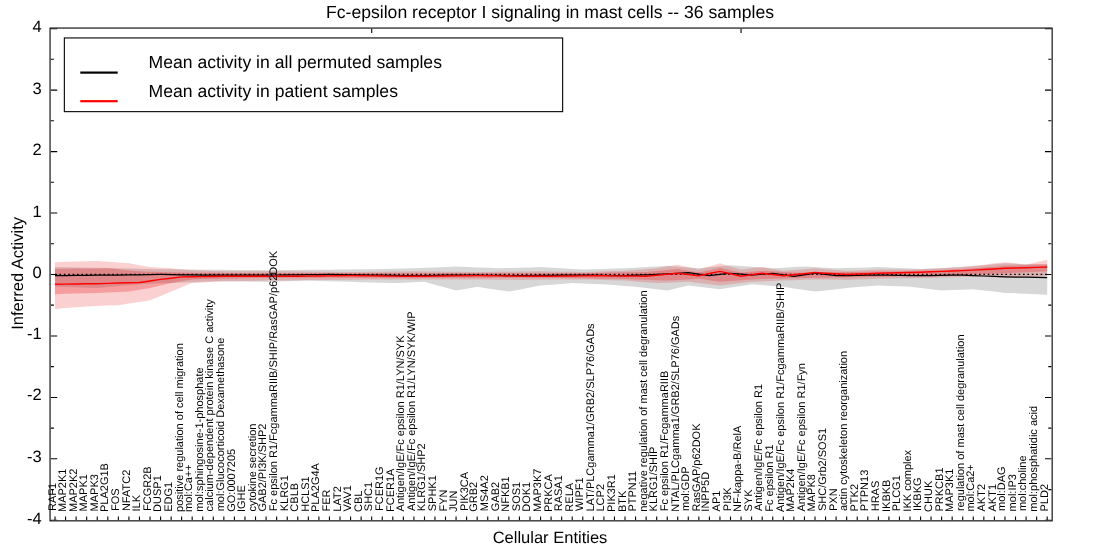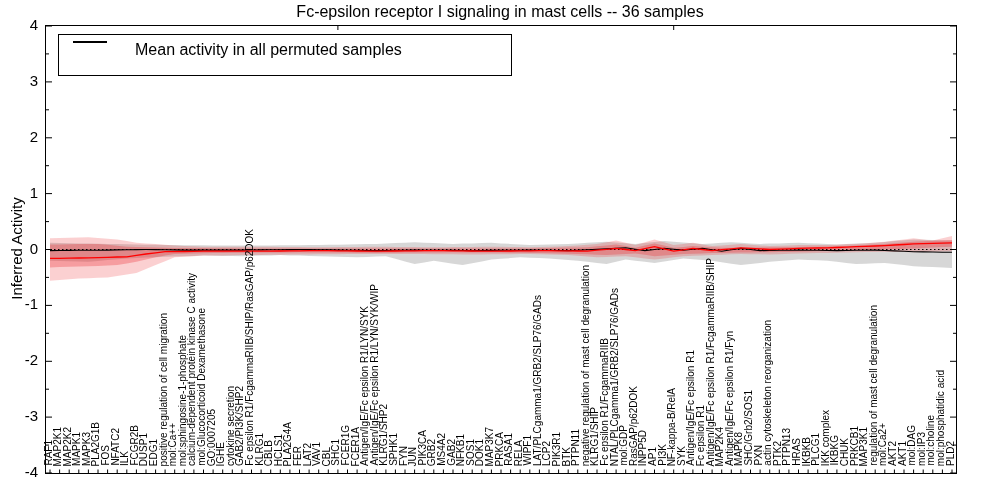--- a/index.html
+++ b/index.html
@@ -12,30 +12,31 @@
   #x-axis-label{position:absolute;left:45px;top:481px;width:910px;text-align:center;font-size:15px;}
   #plot-area{position:absolute;left:45px;top:25px;width:910px;height:447px;
              border:1px solid #000;box-sizing:content-box;}
   #chart-svg{position:absolute;left:0;top:0;}
   .ytick-label{position:absolute;width:36px;text-align:right;font-size:15px;line-height:16px;}
   .xtick-label{position:absolute;}
   .xtick-label span{display:inline-block;writing-mode:vertical-rl;transform:rotate(180deg);
                     font-size:10px;line-height:10px;white-space:nowrap;letter-spacing:0px;}
   #legend{position:absolute;left:12px;top:8px;width:452px;border:1px solid #000;background:#fff;
           padding:6px 0 8px 0;}
-  .legend-entry{display:flex;align-items:flex-start;height:26px;}
+  .legend-entry{display:flex;align-items:flex-end;height:26px;}
   .legend-swatch{width:34px;border-top:2px solid #000;margin-left:14px;flex:0 0 34px;}
   .legend-label{margin-left:28px;font-size:16px;white-space:nowrap;}
 </style>
 </head>
 <body>
 
 <div id="figure">
   <div id="chart-title">Fc-epsilon receptor I signaling in mast cells -- 36 samples</div>
   <div id="y-axis-label">Inferred Activity</div>
+  <div id="x-axis-label">Cellular Entities</div>
 
   <div id="ytick-labels">
       <div class="ytick-label" style="left: 2px; top: 17px;">4</div>
       <div class="ytick-label" style="left: 2px; top: 72.875px;">3</div>
       <div class="ytick-label" style="left: 2px; top: 128.75px;">2</div>
       <div class="ytick-label" style="left: 2px; top: 184.625px;">1</div>
       <div class="ytick-label" style="left: 2px; top: 240.5px;">0</div>
       <div class="ytick-label" style="left: 2px; top: 296.375px;">-1</div>
       <div class="ytick-label" style="left: 2px; top: 352.25px;">-2</div>
       <div class="ytick-label" style="left: 2px; top: 408.125px;">-3</div>
@@ -181,20 +182,24 @@
         <line x1="910" y1="83.8" x2="907" y2="83.8" stroke="#000" stroke-width="1"></line>
         <line x1="0" y1="27.9" x2="3" y2="27.9" stroke="#000" stroke-width="1"></line>
         <line x1="910" y1="27.9" x2="907" y2="27.9" stroke="#000" stroke-width="1"></line>
       </svg>
 
     <div id="legend">
       <div class="legend-entry">
         <div class="legend-swatch" style="border-top-color: rgb(0, 0, 0);"></div>
         <div class="legend-label">Mean activity in all permuted samples</div>
       </div>
+      <div class="legend-entry">
+        <div class="legend-swatch" style="border-top-color: rgb(255, 0, 0);"></div>
+        <div class="legend-label">Mean activity in patient samples</div>
+      </div>
     </div>
   </div>
 
   <div id="xtick-labels">
       <div class="xtick-label" style="left: 43.5px; bottom: 30px;"><span>RAF1</span></div>
       <div class="xtick-label" style="left: 53.0957px; bottom: 30px;"><span>MAP2K1</span></div>
       <div class="xtick-label" style="left: 62.6915px; bottom: 30px;"><span>MAP2K2</span></div>
       <div class="xtick-label" style="left: 72.2872px; bottom: 30px;"><span>MAPK1</span></div>
       <div class="xtick-label" style="left: 81.883px; bottom: 30px;"><span>MAPK3</span></div>
       <div class="xtick-label" style="left: 91.4787px; bottom: 30px;"><span>PLA2G1B</span></div>

